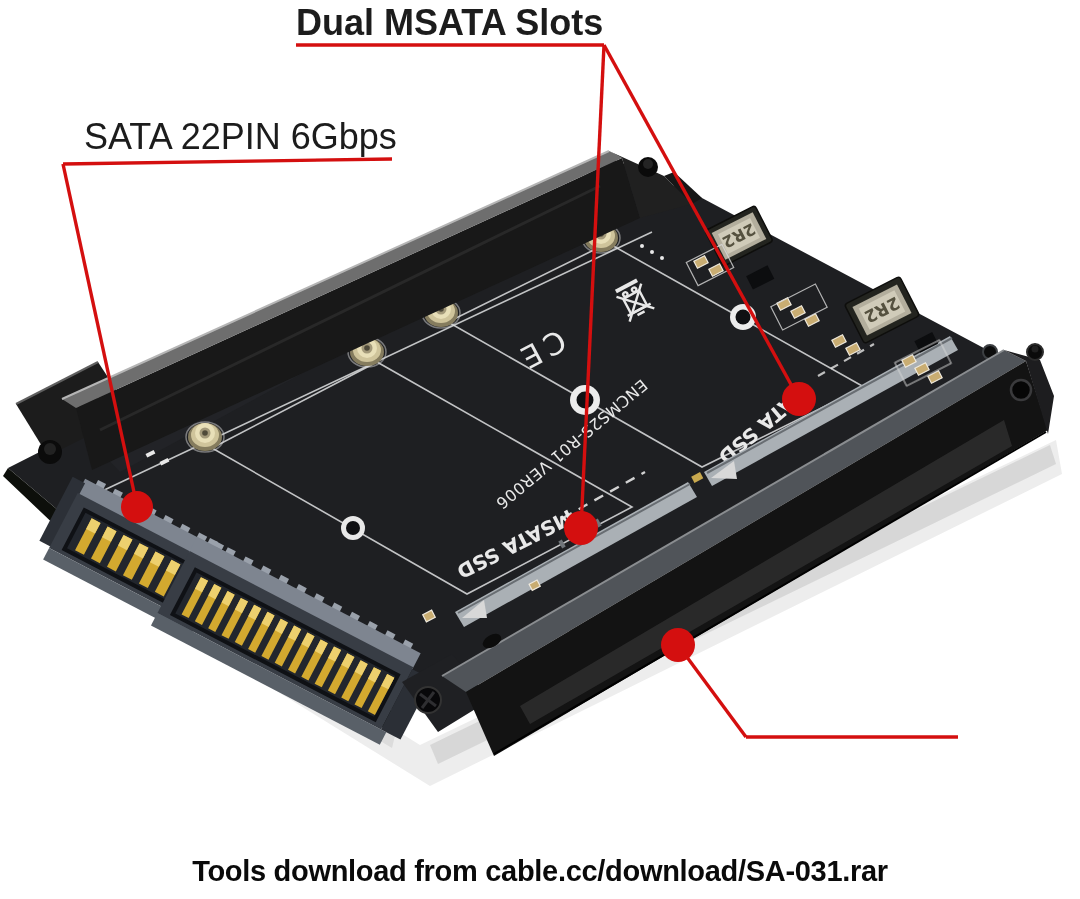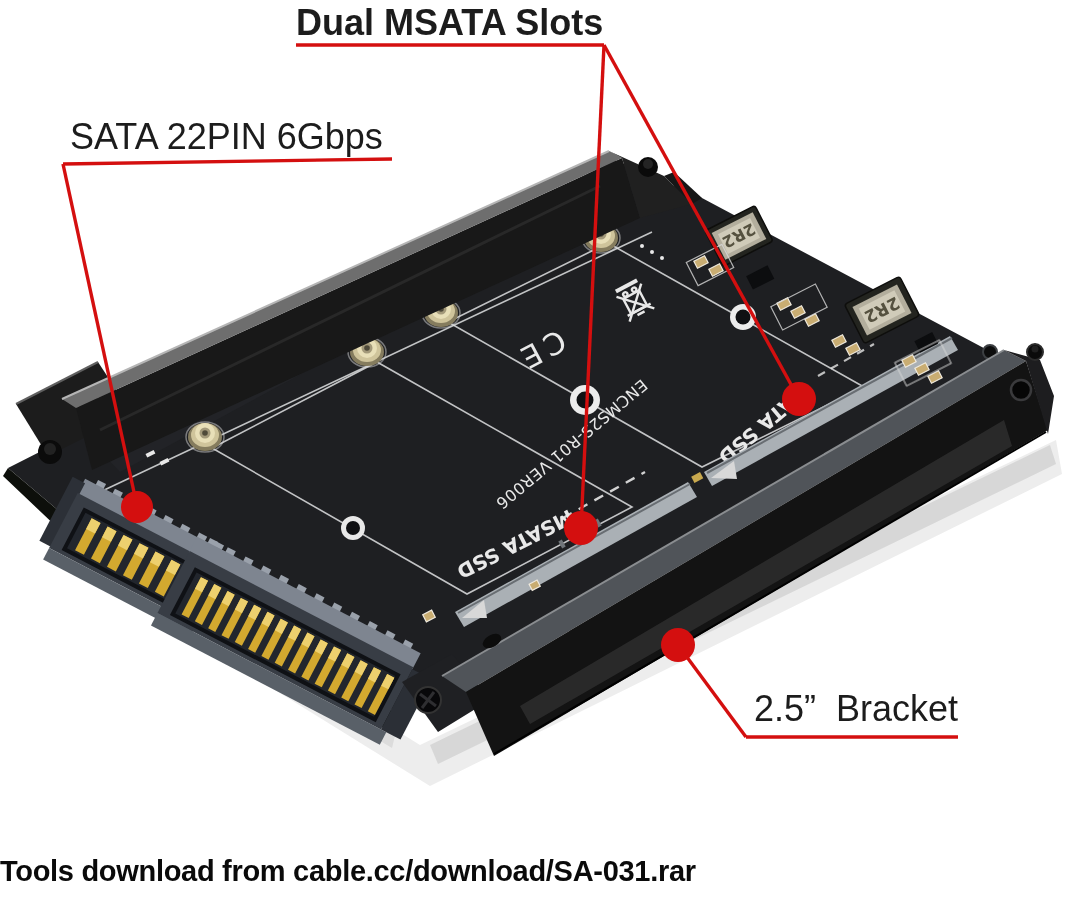--- a/index.html
+++ b/index.html
@@ -1,23 +1,23 @@
 <!DOCTYPE html>
 <html><head>
 <meta charset="utf-8">
 <style>
   html,body{margin:0;padding:0;background:#ffffff;}
   #scene{position:relative;width:1080px;height:899px;background:#ffffff;overflow:hidden;
          font-family:"Liberation Sans",sans-serif;}
   #device-svg{position:absolute;left:0;top:0;}
   .lbl{position:absolute;font:400 36px/1.05 "Liberation Sans",sans-serif;color:#1c1c1c;white-space:pre;}
   #label-dual{left:296px;top:4px;font-weight:bold;}
-  #label-sata{left:70px;top:118px;}
+  #label-sata{left:84px;top:118px;}
   #label-bracket{left:754px;top:690px;}
-  #caption{position:absolute;left:0;top:854px;width:100%;
+  #caption{position:absolute;left:0;top:854px;width:100%;text-align:center;
            font:700 29px/1.2 "Liberation Sans",sans-serif;color:#0a0a0a;letter-spacing:-0.3px;white-space:pre;}
   .silk-text{fill:#e9e9e9;font-family:"DejaVu Sans",sans-serif;}
 </style>
 </head>
 <body>
 
 <div id="scene">
 
 <svg id="device-svg" width="1080" height="899" viewBox="0 0 1080 899">
 
@@ -310,16 +310,15 @@
       <circle cx="581" cy="528" r="17"></circle>
       <circle cx="799" cy="399" r="17"></circle>
       <circle cx="137" cy="507" r="16"></circle>
       <circle cx="678" cy="645" r="17"></circle>
     </g>
   </g>
 </svg>
 
 <div class="lbl" id="label-dual">Dual MSATA Slots</div>
 <div class="lbl" id="label-sata">SATA 22PIN 6Gbps</div>
-<div class="lbl" id="label-bracket">2.5”  Bracket</div>
 <div id="caption">Tools download from cable.cc/download/SA-031.rar</div>
 
 </div>
 
 </body></html>

